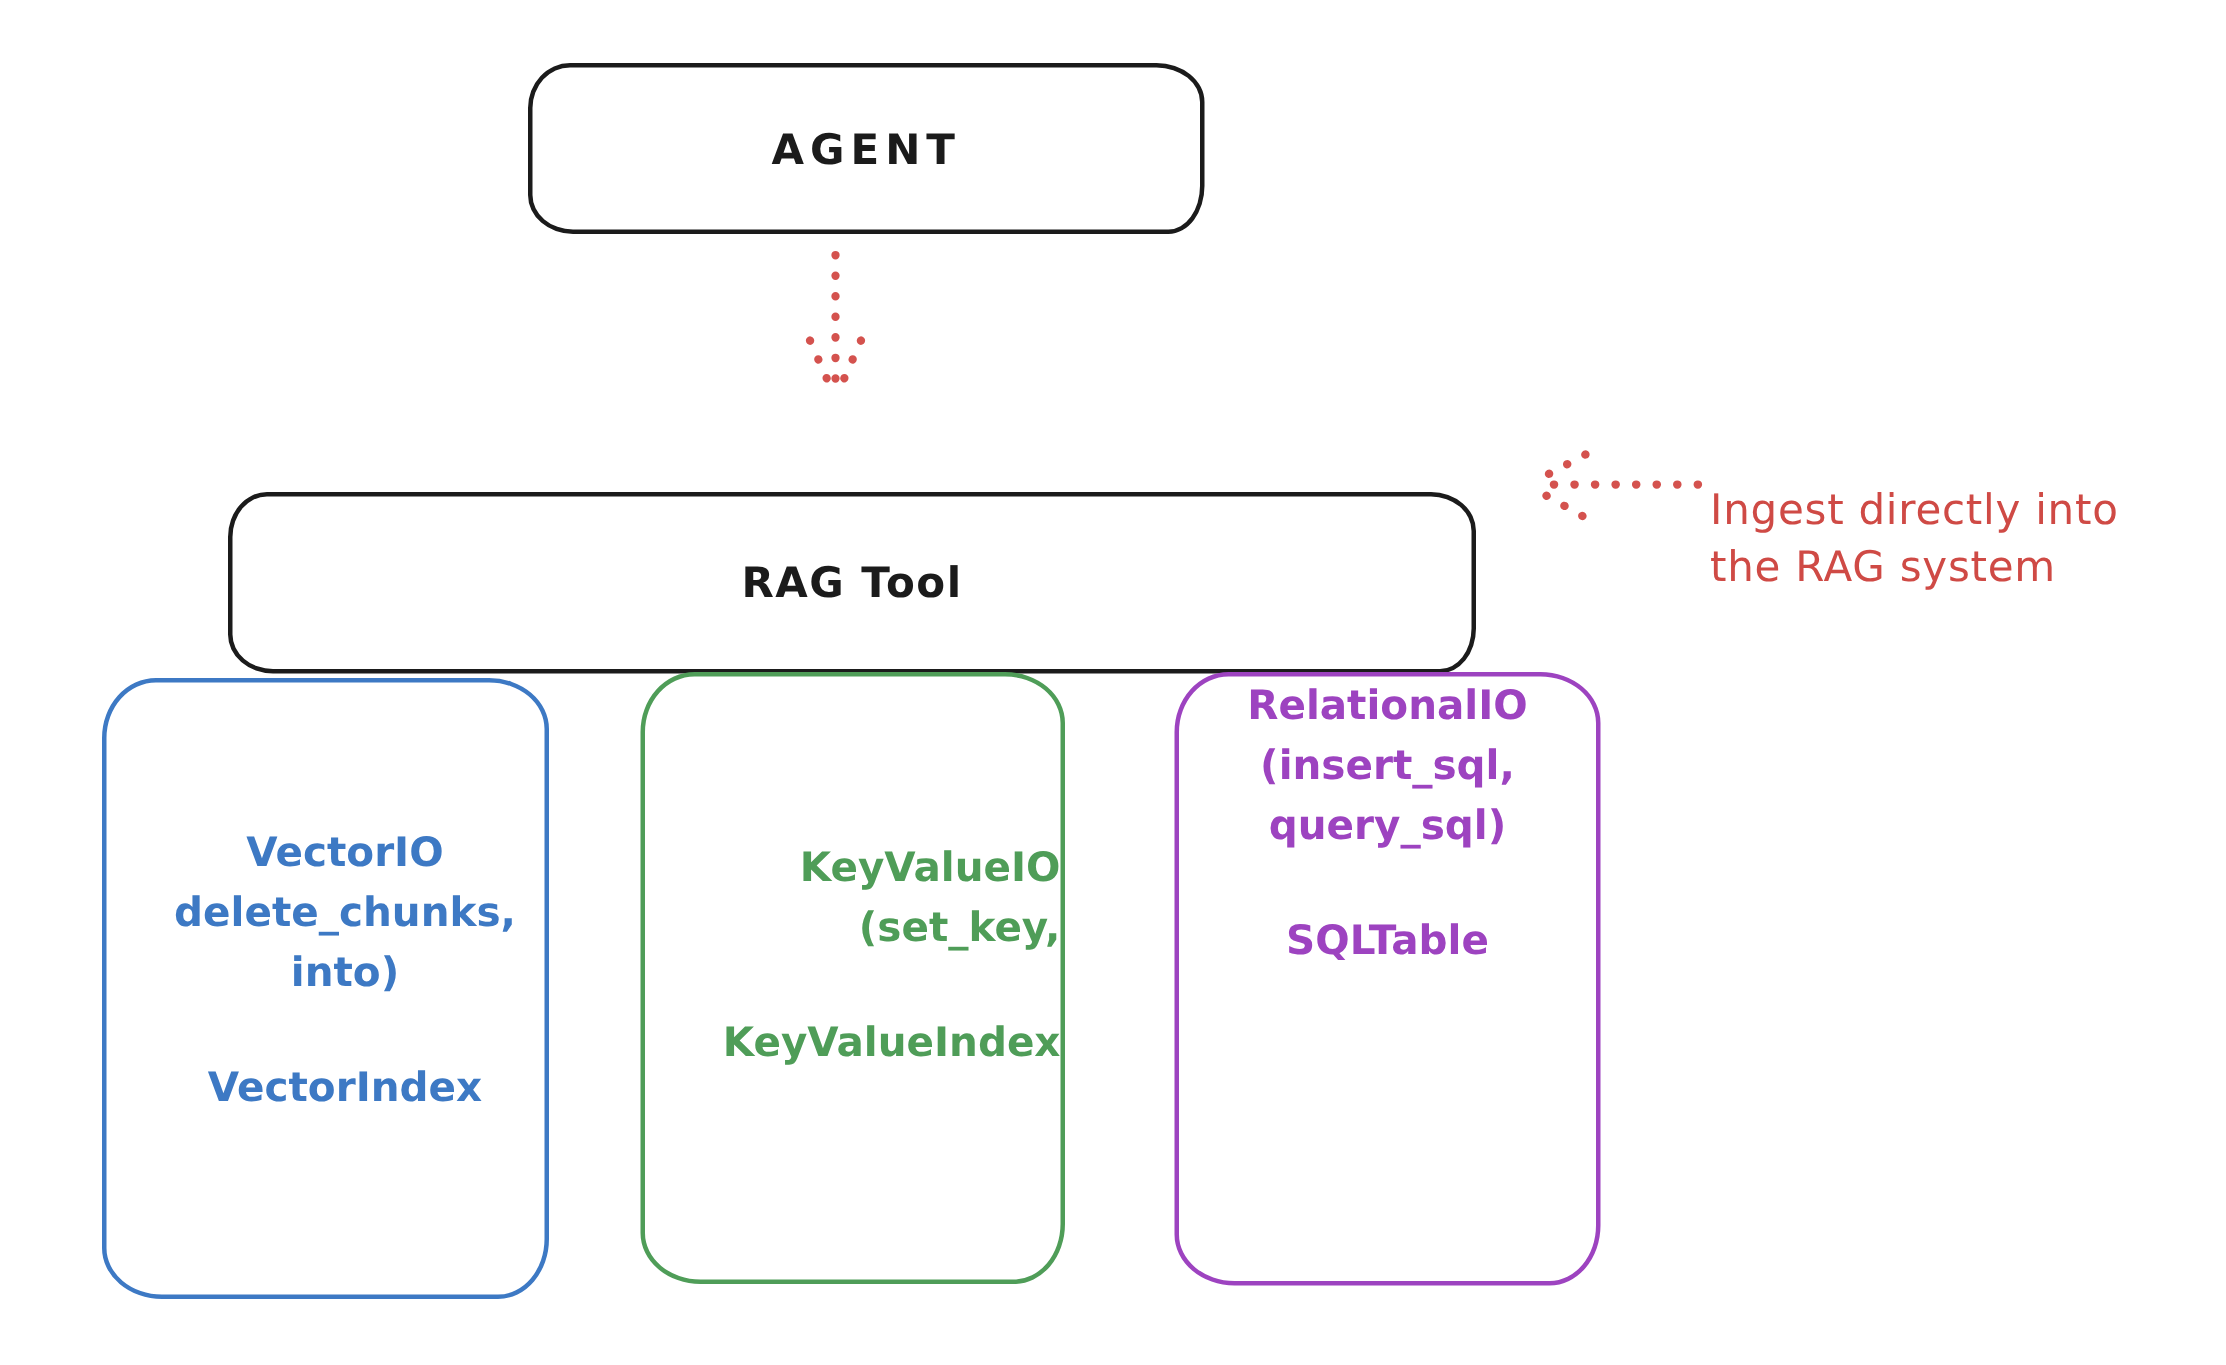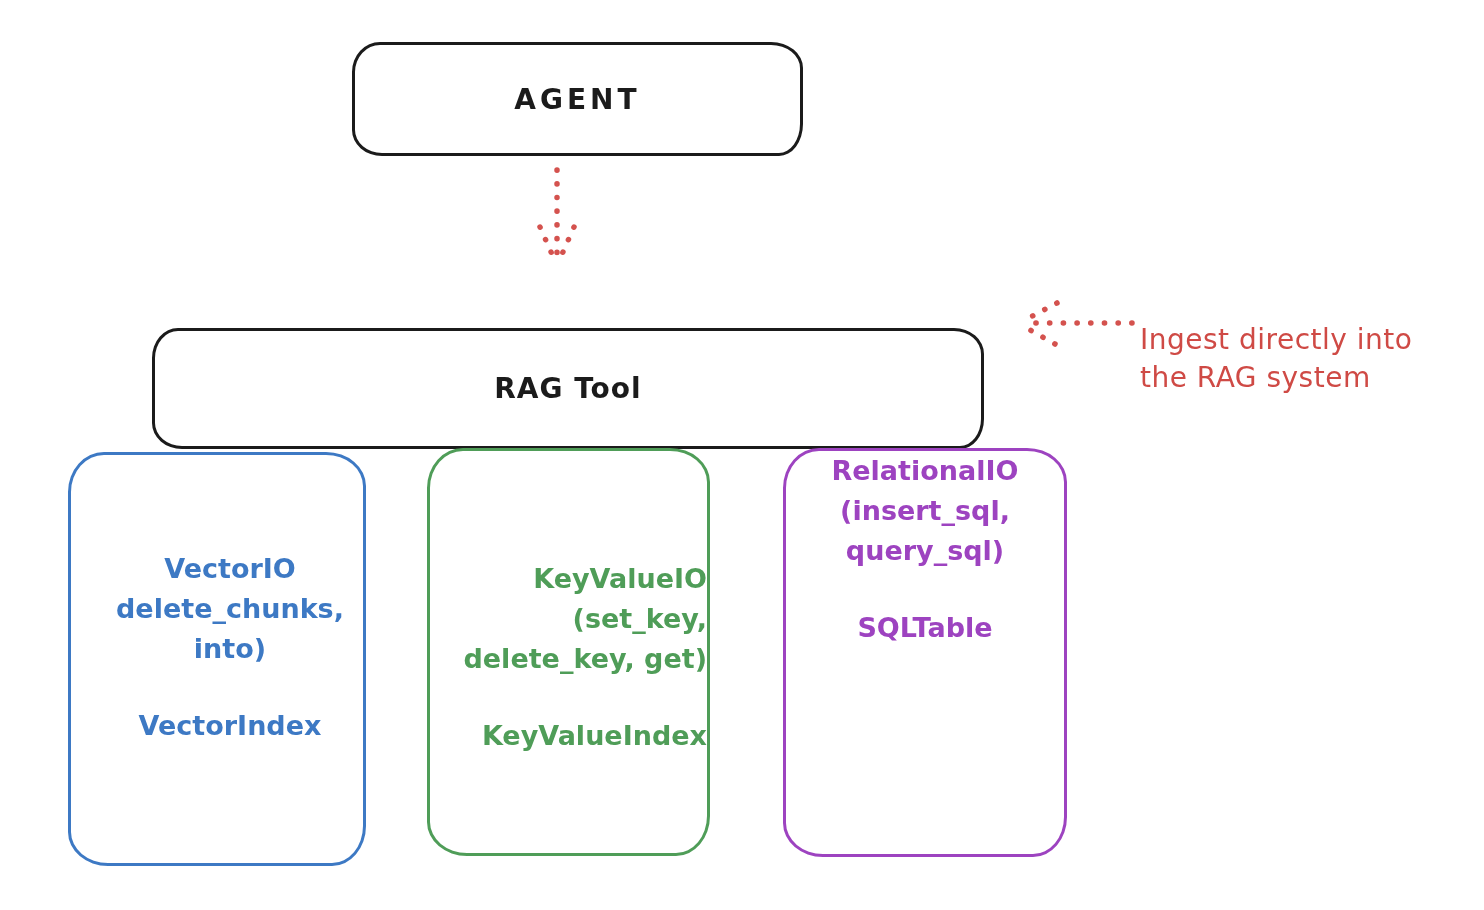--- a/index.html
+++ b/index.html
@@ -113,21 +113,20 @@
     <div>VectorIO</div>
     <div>delete_chunks,</div>
     <div>into)</div>
     <div class="line-gap"></div>
     <div>VectorIndex</div>
   </div>
 
   <div class="module module-1" style="color: rgb(79, 157, 88); border-color: rgb(79, 157, 88); text-align: right;">
     <div>KeyValueIO</div>
     <div>(set_key,</div>
-    <div>delete_key, get)</div>
     <div class="line-gap"></div>
     <div>KeyValueIndex</div>
   </div>
 
   <div class="module module-2" style="color: rgb(157, 67, 192); border-color: rgb(157, 67, 192);">
     <div>RelationalIO</div>
     <div>(insert_sql,</div>
     <div>query_sql)</div>
     <div class="line-gap"></div>
     <div>SQLTable</div>

